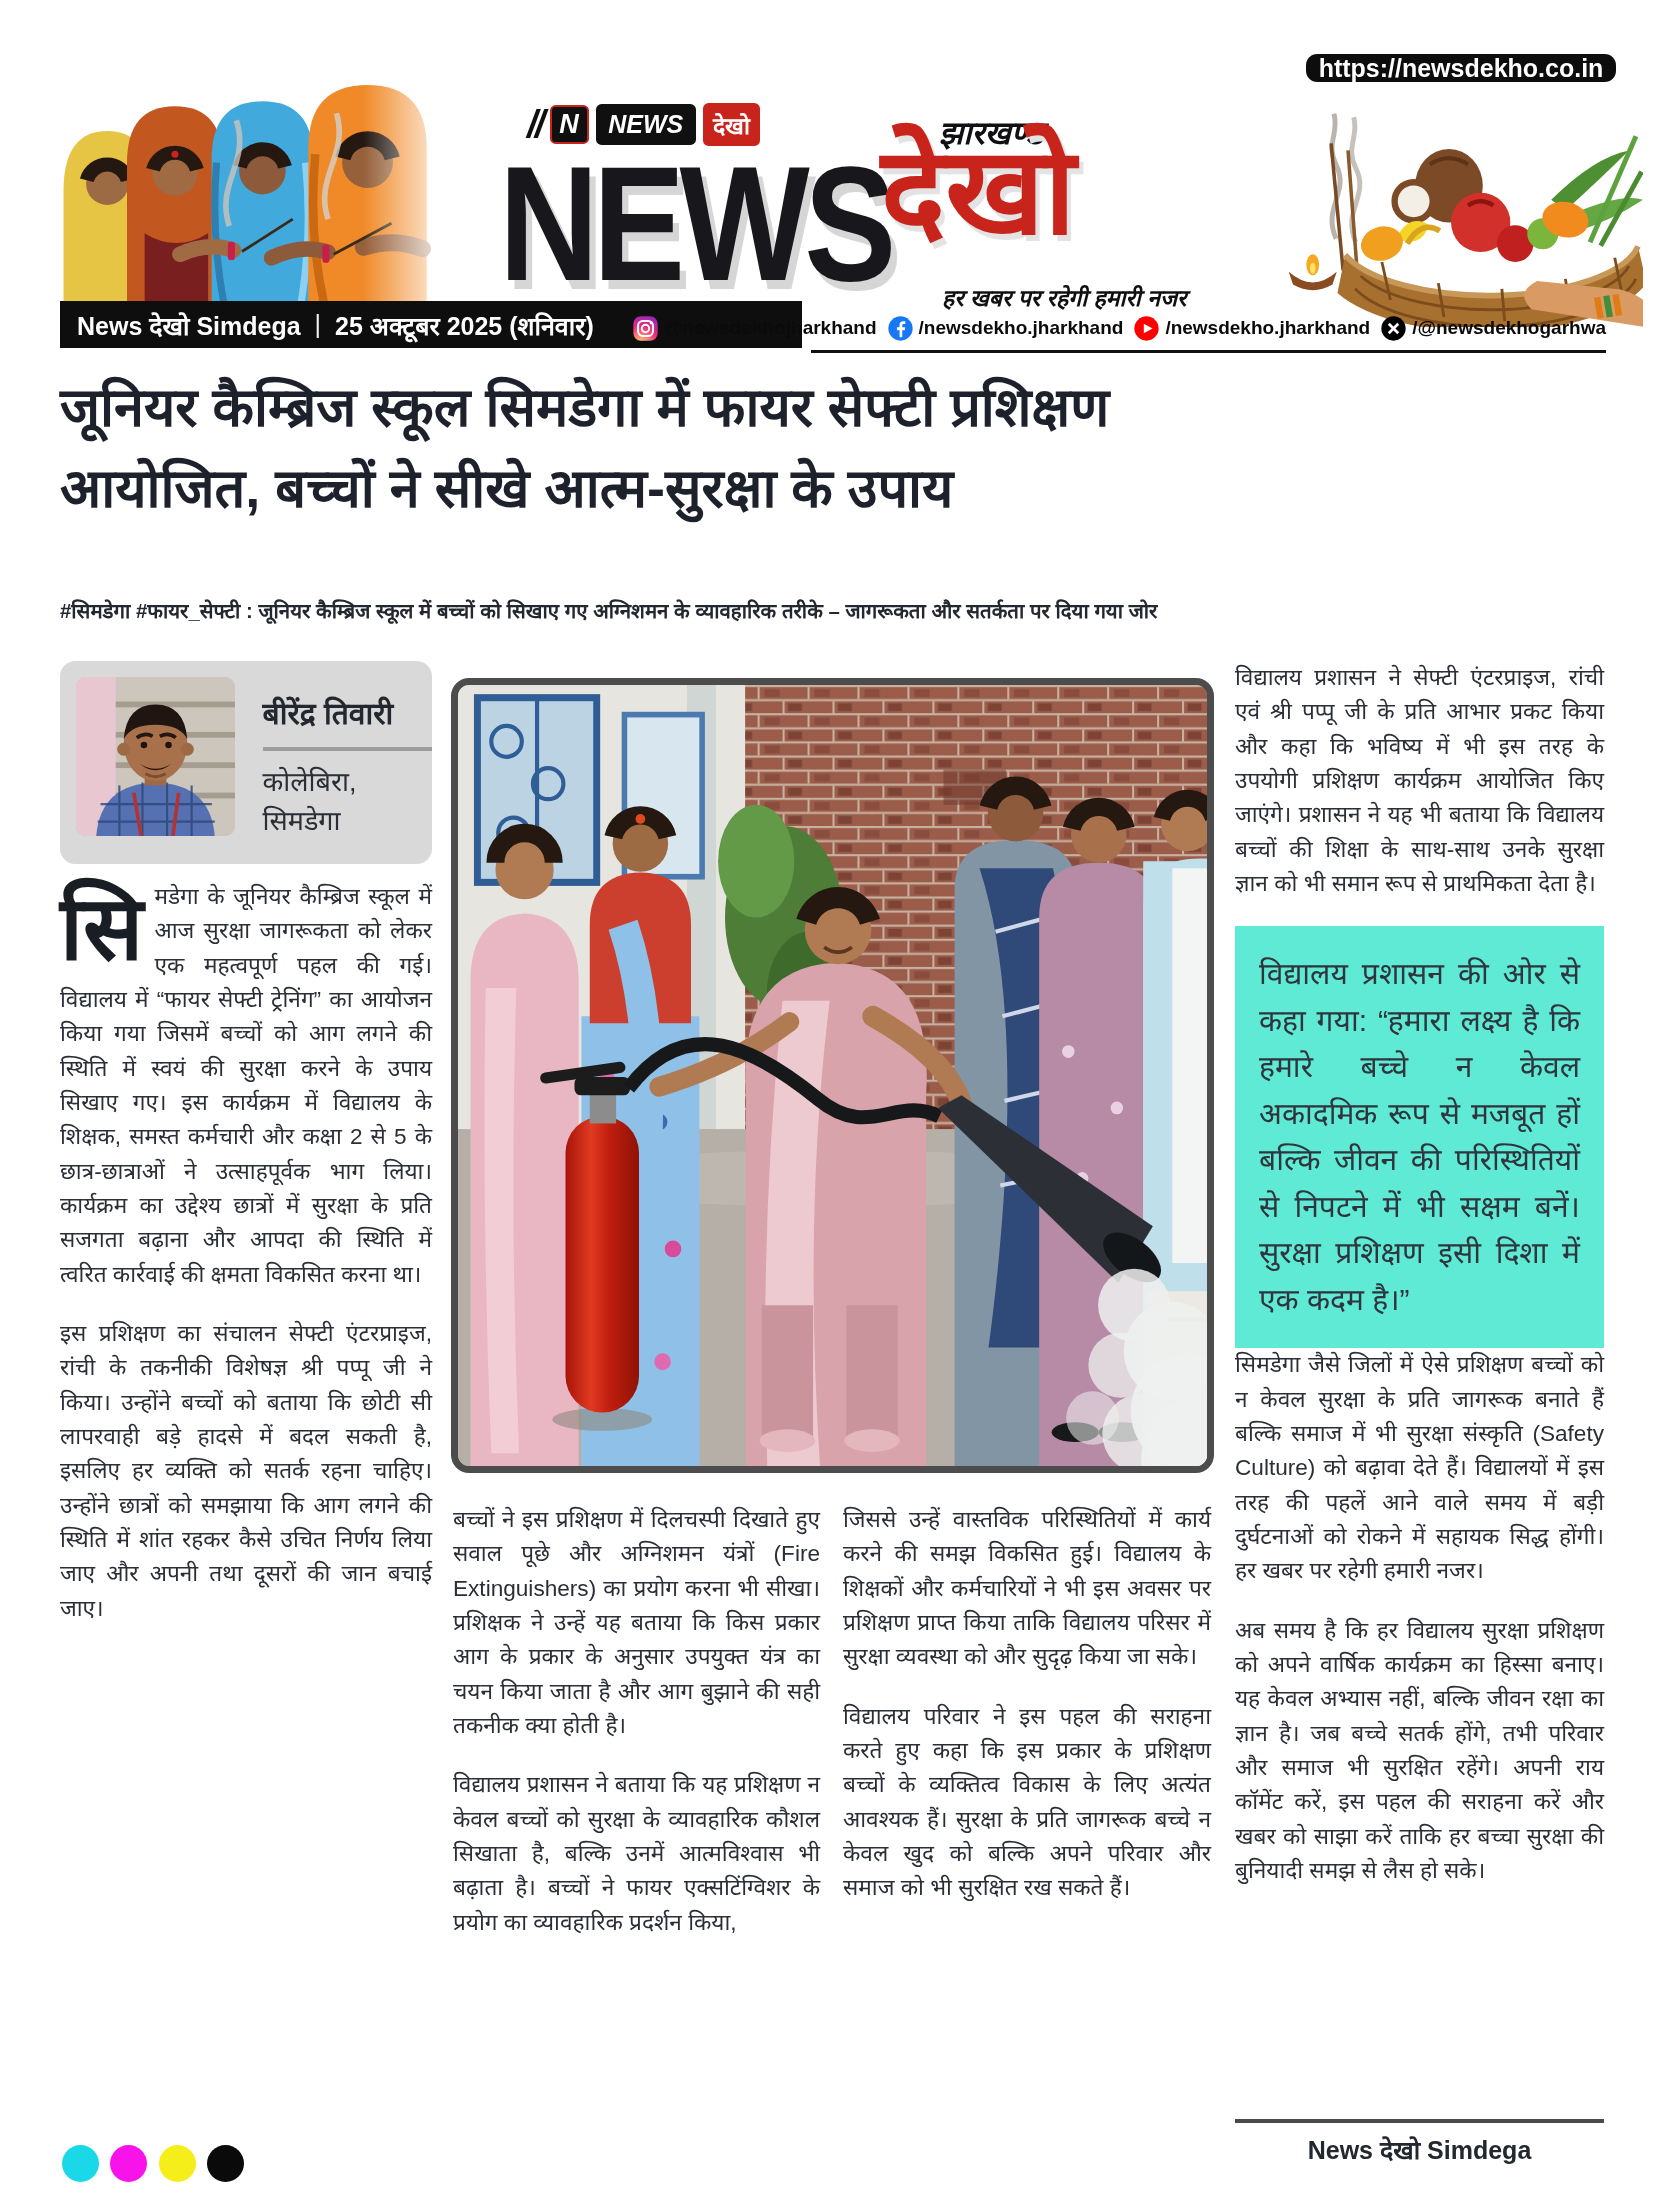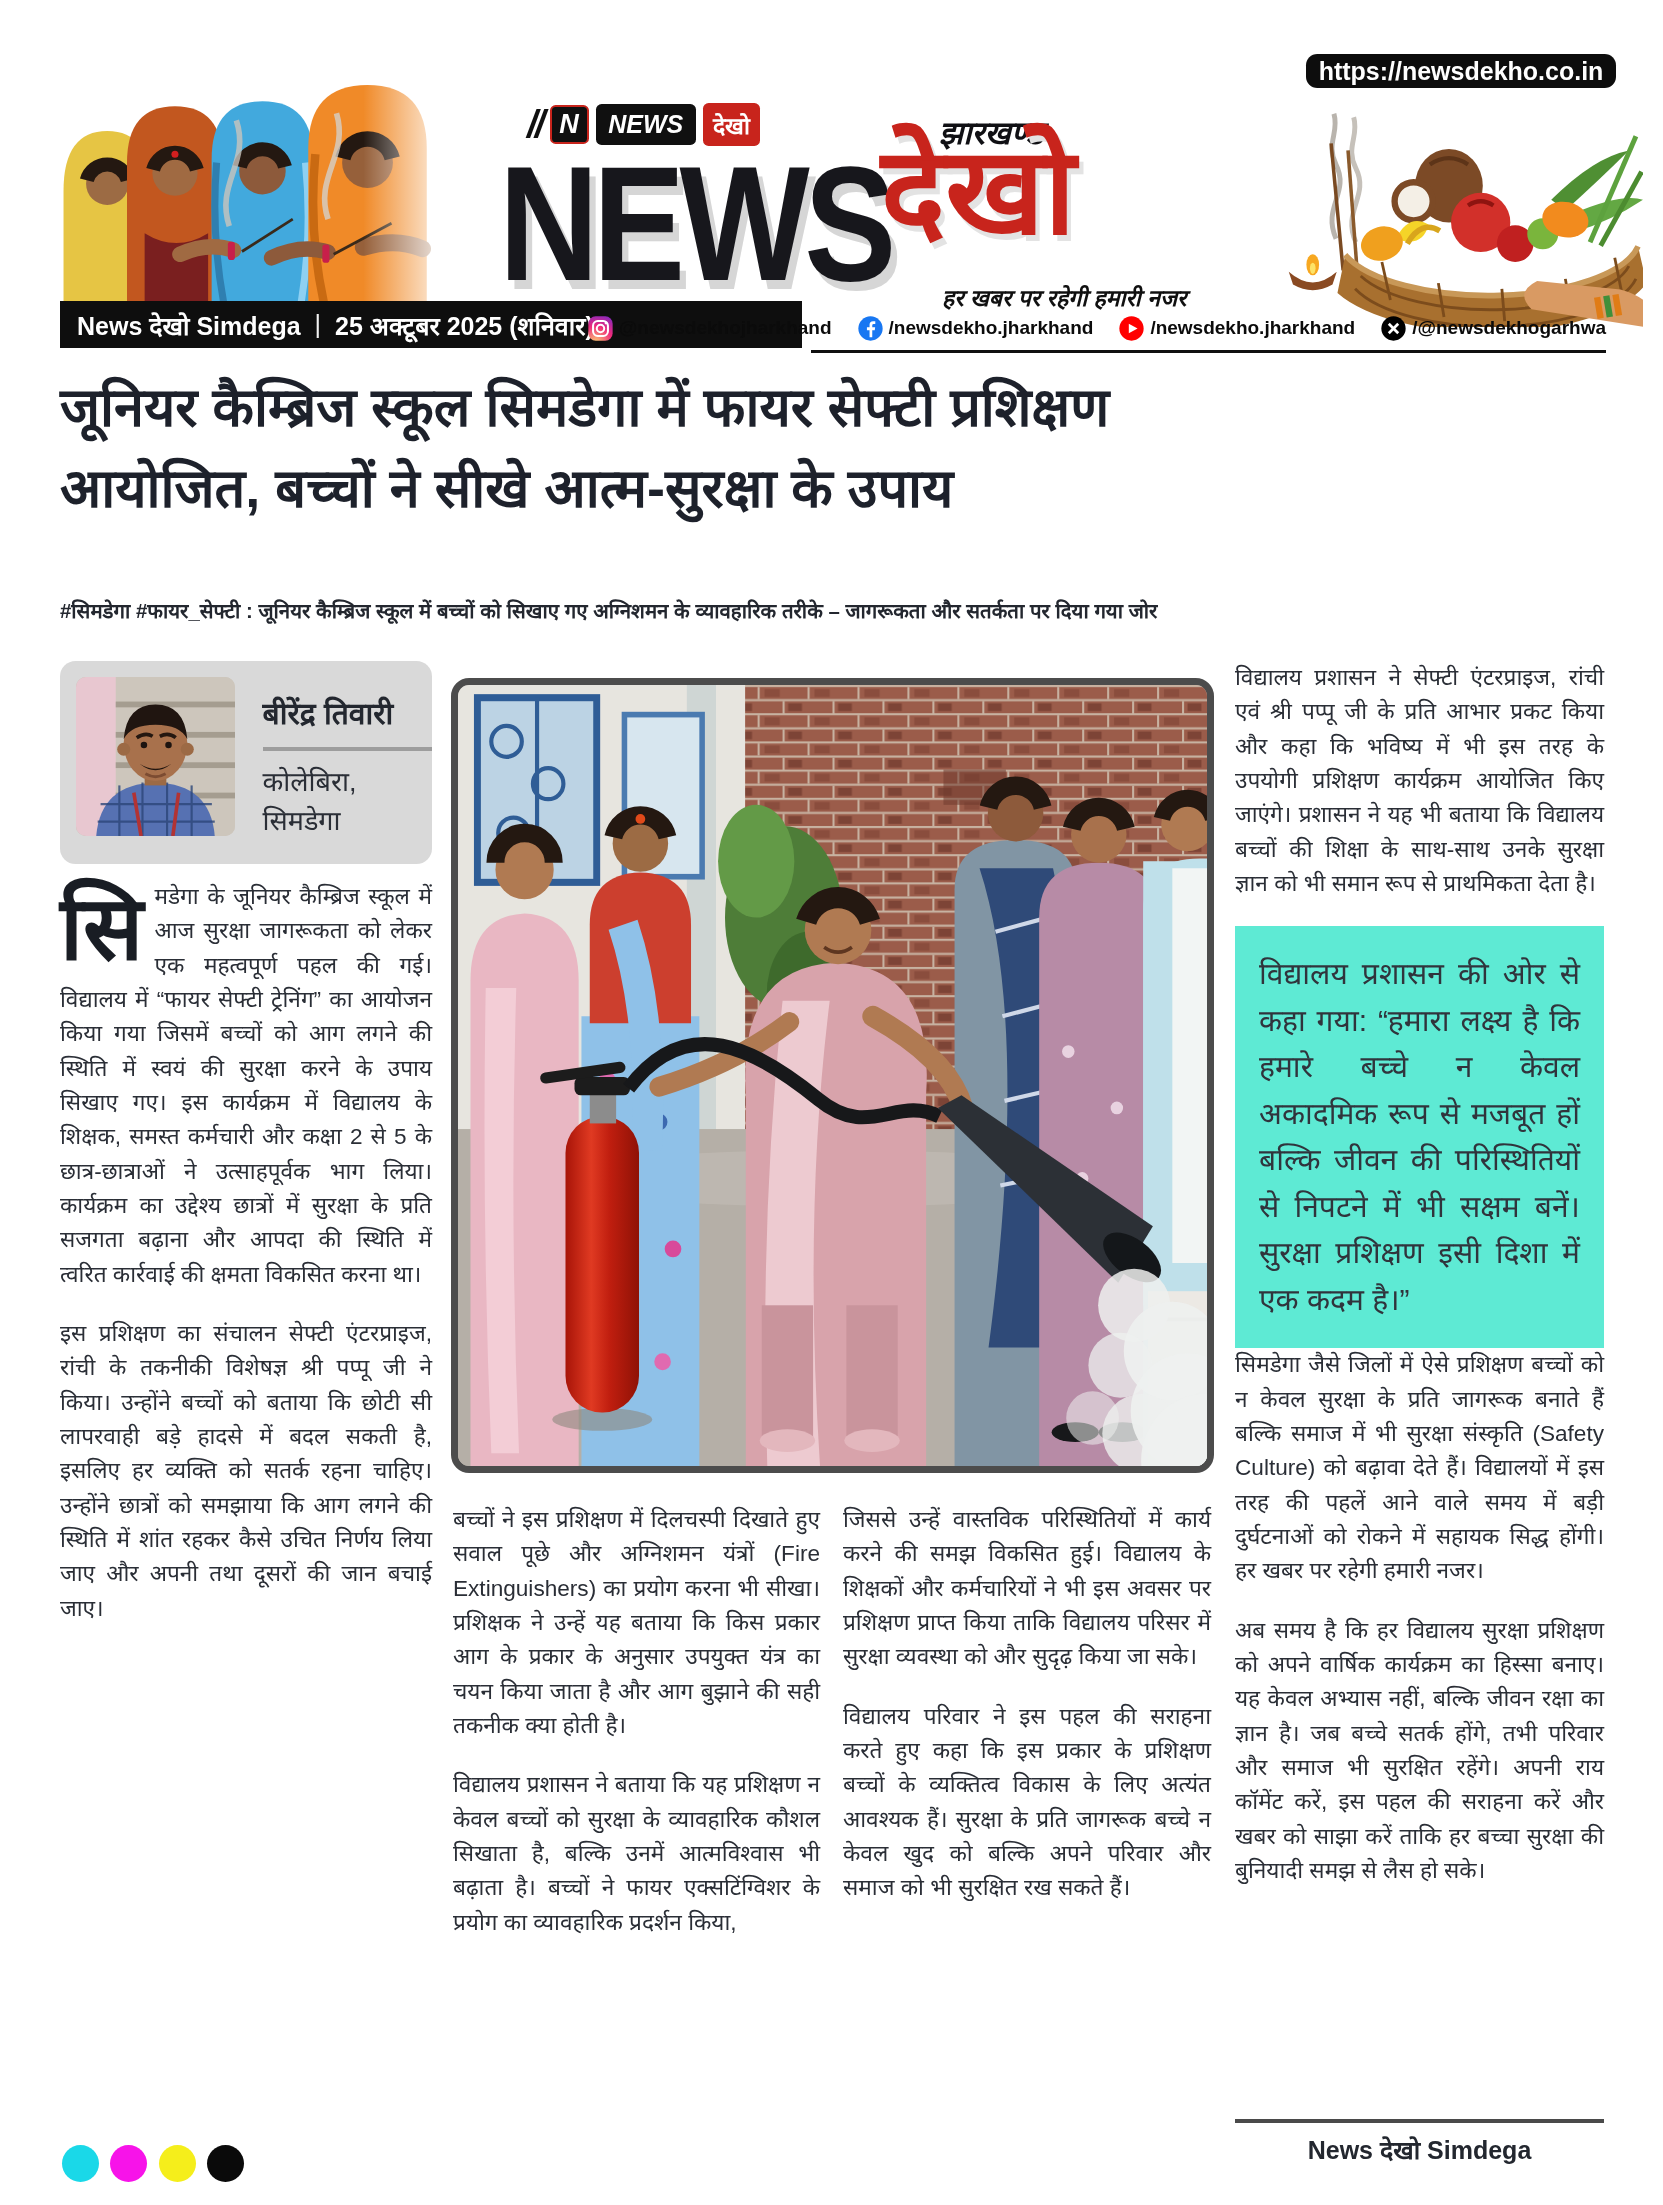--- a/index.html
+++ b/index.html
@@ -21,29 +21,29 @@
   .badge .newspill { background:#101010; color:#fff; font-style:italic; font-weight:900; font-size:25px;
                      padding:5.6px 12.7px; border-radius:5.6px; }
   .badge .dekhopill { background:#c8241c; color:#fff; font-weight:900; font-size:23px; padding:5.6px 10px; border-radius:5.6px; }
   .logo-news { left:499px; top:154px; width:423px; font-size:138px; line-height:118px; font-weight:900;
                letter-spacing:-5.6px; color:#17171c; transform:scale(1.0,1.18); transform-origin:left top;
                text-shadow:6.3px 7.8px 0 #d6d6d6; }
   .logo-state { left:939px; top:110px; font-size:32px; font-weight:800; color:#101014;font-style:italic; }
   .logo-dekho { left:881px; top:103px; font-size:121px; line-height:176px; font-weight:900; color:#c8241c;
                 text-shadow:4.2px 5.6px 0 #e3e3e3; }
   .logo-tagline { left:942px; top:281px; font-size:23px; font-weight:800; font-style:italic; color:#101010;text-align:center; }
-  .url-pill { left:1306px; top:54px; width:310px; height:34px; background:#0d0d0d; color:#ffffff; border-radius:11.3px;
+  .url-pill { left:1306px; top:54px; width:310px; height:28px; background:#0d0d0d; color:#ffffff; border-radius:11.3px;
               display:flex; align-items:center; justify-content:center; font-size:25px; font-weight:800; }
   .basket { left:1269px; top:94px; width:374px; height:233px; }
 
   .date-bar { left:60px; top:301px; width:742px; height:47px; background:#0e0e0e; color:#ffffff;
               display:flex; align-items:center; gap:14px; padding-left:17px; font-size:25px; font-weight:700; }
   .date-bar .sep { font-weight:400; opacity:.95; }
   .social-strip { left:818px; top:309px; width:788px; height:38px; display:flex; align-items:center;
-                  justify-content:flex-end; gap:25px; }
+                  justify-content:flex-end; gap:10px; }
   .social-item { display:flex; align-items:center; gap:5px; font-size:19px; font-weight:800; color:#0b0b0b; }
   .social-item svg { width:27px; height:27px; display:block; }
   .social-underline { left:811px; top:350px; width:795px; height:2.8px; background:#101010; }
 
   
   .headline { left:60px; top:367px; width:1551px; font-size:54px; line-height:1.5; font-weight:800; color:#1d212b;
               letter-spacing:0; }
   .subheadline { left:60px; top:596px; width:1547px; font-size:20.4px; font-weight:700; color:#23272f; }
 
   

